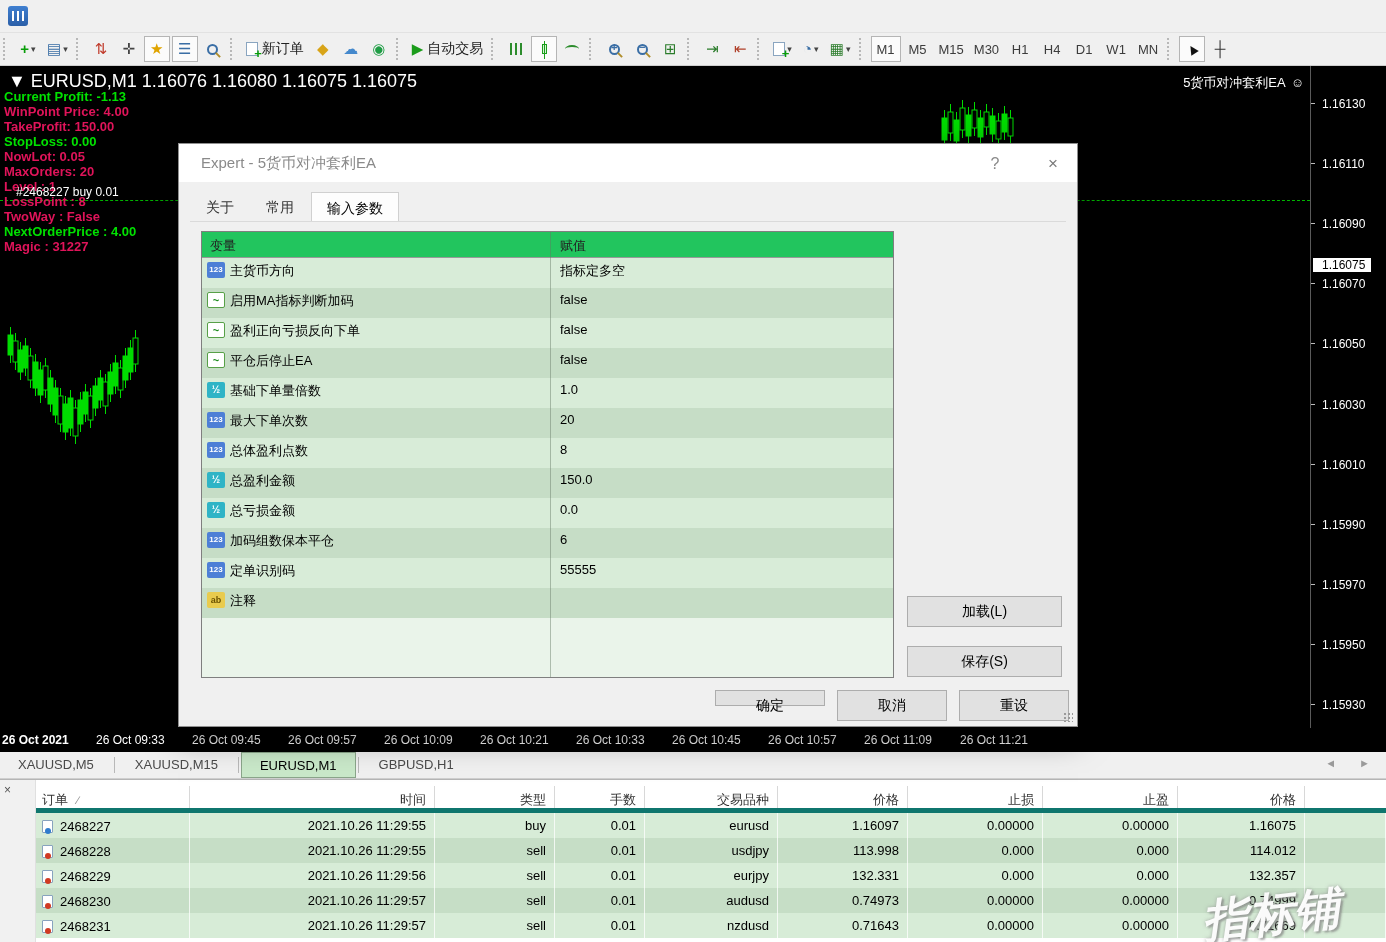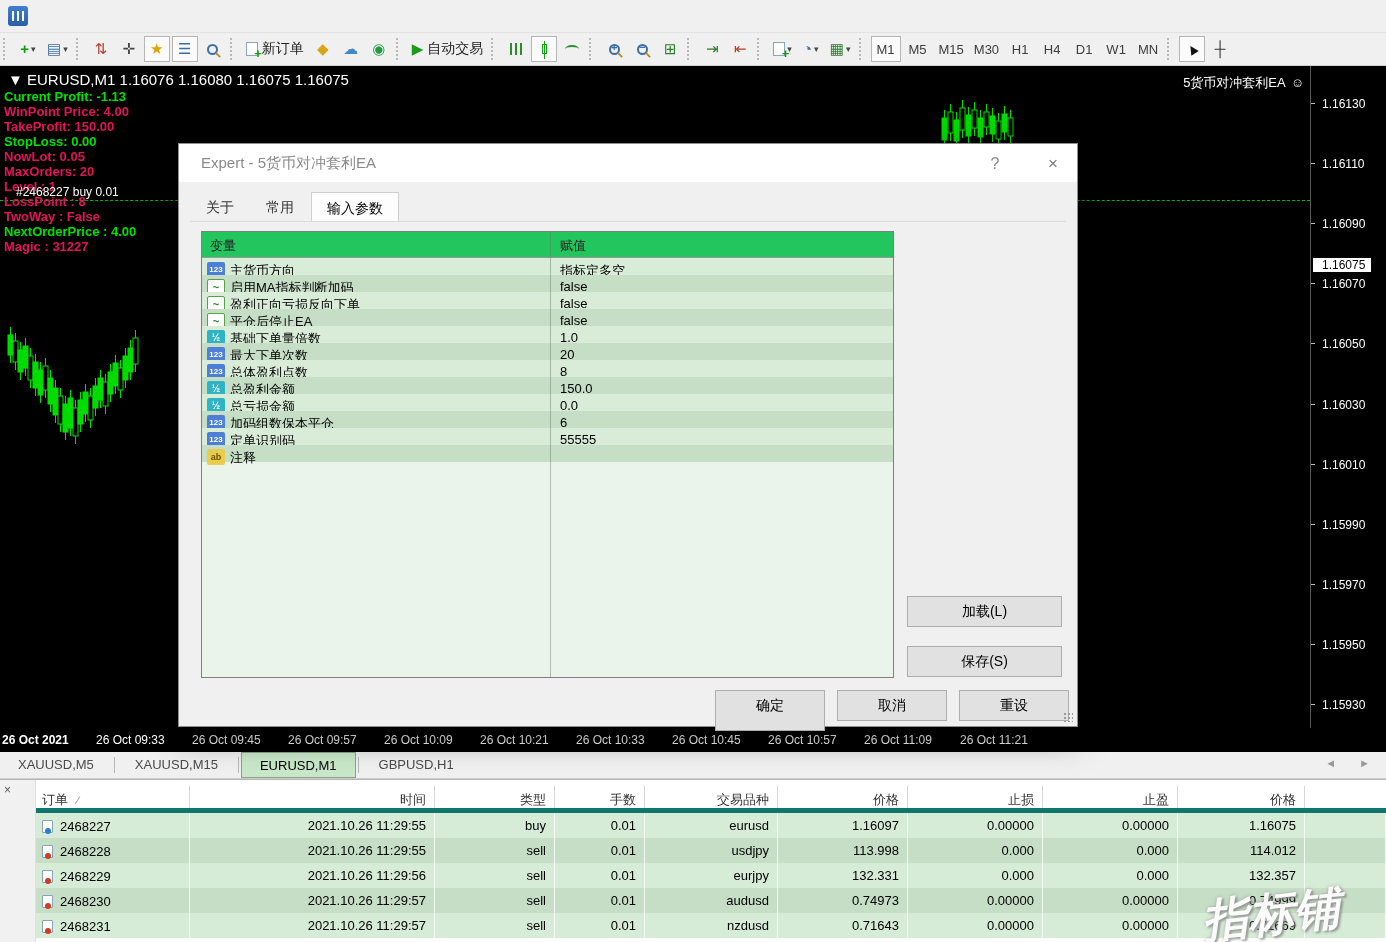--- a/index.html
+++ b/index.html
@@ -35,21 +35,21 @@
   .bars-ic { width:13px; height:12px; background:repeating-linear-gradient(90deg,#2c8c2c 0 2px,transparent 2px 5px); }
   .curve-ic { width:14px; height:8px; border-top:2px solid #2c8c2c; border-radius:60% 60% 0 0; }
   .doc-plus { width:12px; height:14px; background:#fff; border:1px solid #8aa5c0; position:relative; }
   .doc-plus::after { content:"+"; position:absolute; right:-5px; bottom:-6px; color:#089d08; font-weight:bold; font-size:13px; }
   .tfs { display:flex; }
   .tbtn.tf { font-size:13px; color:#3c3c3c; min-width:30px; }
 
   
   .chartwin { position:absolute; left:0; top:66px; width:1386px; height:686px; background:#000; }
   .chart-main { position:absolute; left:0; top:0; width:1310px; height:662px; overflow:hidden; }
-  .chart-header { position:absolute; left:8px; top:5px; color:#fff; font-size:15px; }
+  .chart-header { position:absolute; left:8px; top:5px; color:#fff; font-size:18px; }
   .ea-status { position:absolute; left:4px; top:23px; font-size:13px; line-height:15px; font-weight:bold; }
   .order-label { position:absolute; left:16px; top:119px; color:#fff; font-size:12px; z-index:2; }
   .dashline { position:absolute; left:0; top:134px; width:1310px; height:0; border-top:1px dashed #00b400; }
   .ea-title { position:absolute; right:6px; top:8px; color:#fff; font-size:13px; }
   .smiley { margin-left:5px; }
   .price-axis { position:absolute; left:1310px; top:0; width:76px; height:662px;
     border-left:1px solid #5a5a5a; color:#fff; font-size:12px; }
   .ptick { position:absolute; left:0; width:4px; height:1px; background:#bbb; }
   .plabel { position:absolute; left:11px; white-space:nowrap; }
   .plabel.current { background:#fff; color:#000; left:2px; padding:0 6px 0 9px; z-index:2; }
@@ -72,36 +72,36 @@
   .dlg-tab.active { background:#fdfdfd; border:1px solid #d0d0d0; border-bottom:none;
     margin-top:-3px; padding-top:7px; color:#000; }
   .dlg-tabline { position:absolute; left:11px; right:11px; top:77px; border-top:1px solid #dadada; }
   .param-table { position:absolute; left:22px; top:87px; width:693px; height:447px;
     border:1px solid #7f7f7f; background:#eaf4ea; overflow:hidden; }
   .pt-head { height:26px; background:#22c55e; border-bottom:1px solid #999; position:relative;
     font-size:13px; color:#222; }
   .pt-head .h1 { position:absolute; left:8px; top:5px; }
   .pt-head .h2 { position:absolute; left:358px; top:5px; }
   .pt-vline { position:absolute; left:348px; top:0; bottom:0; width:0; border-left:1px solid rgba(100,120,100,.45); }
-  .prow { height:17px; position:relative; font-size:13px; color:#000; }
+  .prow { height:30px; position:relative; font-size:13px; color:#000; }
   .prow.light { background:#d8ecd8; }
   .prow.dark  { background:#c6ddc6; }
   .pname { position:absolute; left:28px; top:4px; }
   .pval  { position:absolute; left:358px; top:4px; }
   .picon { position:absolute; left:5px; top:4px; width:18px; height:16px; border-radius:2px;
     font-size:8px; font-weight:bold; text-align:center; line-height:16px; }
   .pi-123 { background:#4d7fd6; color:#fff; }
   .pi-half { background:#2fb4c6; color:#fff; font-size:10px; }
   .pi-bool { background:#fff; border:1px solid #57a047; color:#1c8a1c; font-size:11px; line-height:14px; }
   .pi-ab { background:#e9cb4e; color:#6b5200; font-size:9px; }
   .btn { position:absolute; background:#e1e1e1; border:1px solid #adadad; font-size:14px;
     color:#000; text-align:center; font-family:inherit; }
   .btn-load  { left:728px; top:452px; width:155px; height:31px; line-height:29px; }
   .btn-save  { left:728px; top:502px; width:155px; height:31px; line-height:29px; }
-  .btn-ok    { left:536px; top:546px; width:110px; height:41px; line-height:29px; }
+  .btn-ok    { left:536px; top:546px; width:110px; height:16px; line-height:29px; }
   .btn-cancel{ left:658px; top:546px; width:110px; height:31px; line-height:29px; }
   .btn-reset { left:780px; top:546px; width:110px; height:31px; line-height:29px; }
   .dlg-grip { position:absolute; right:4px; bottom:4px; width:10px; height:10px;
     background-image:radial-gradient(#9a9a9a 1px, transparent 1.4px); background-size:4px 4px; }
 
   
   .chart-tabs { position:absolute; left:0; top:752px; width:1386px; height:27px; background:#f0f0f0;
     border-bottom:1px solid #cfcfcf; display:flex; align-items:stretch; }
   .ctab { padding:5px 18px; font-size:13px; color:#4a4a4a; position:relative; }
   .ctab.active { background:#c9e8c9; border:1px solid #8aa58a; color:#000; }

